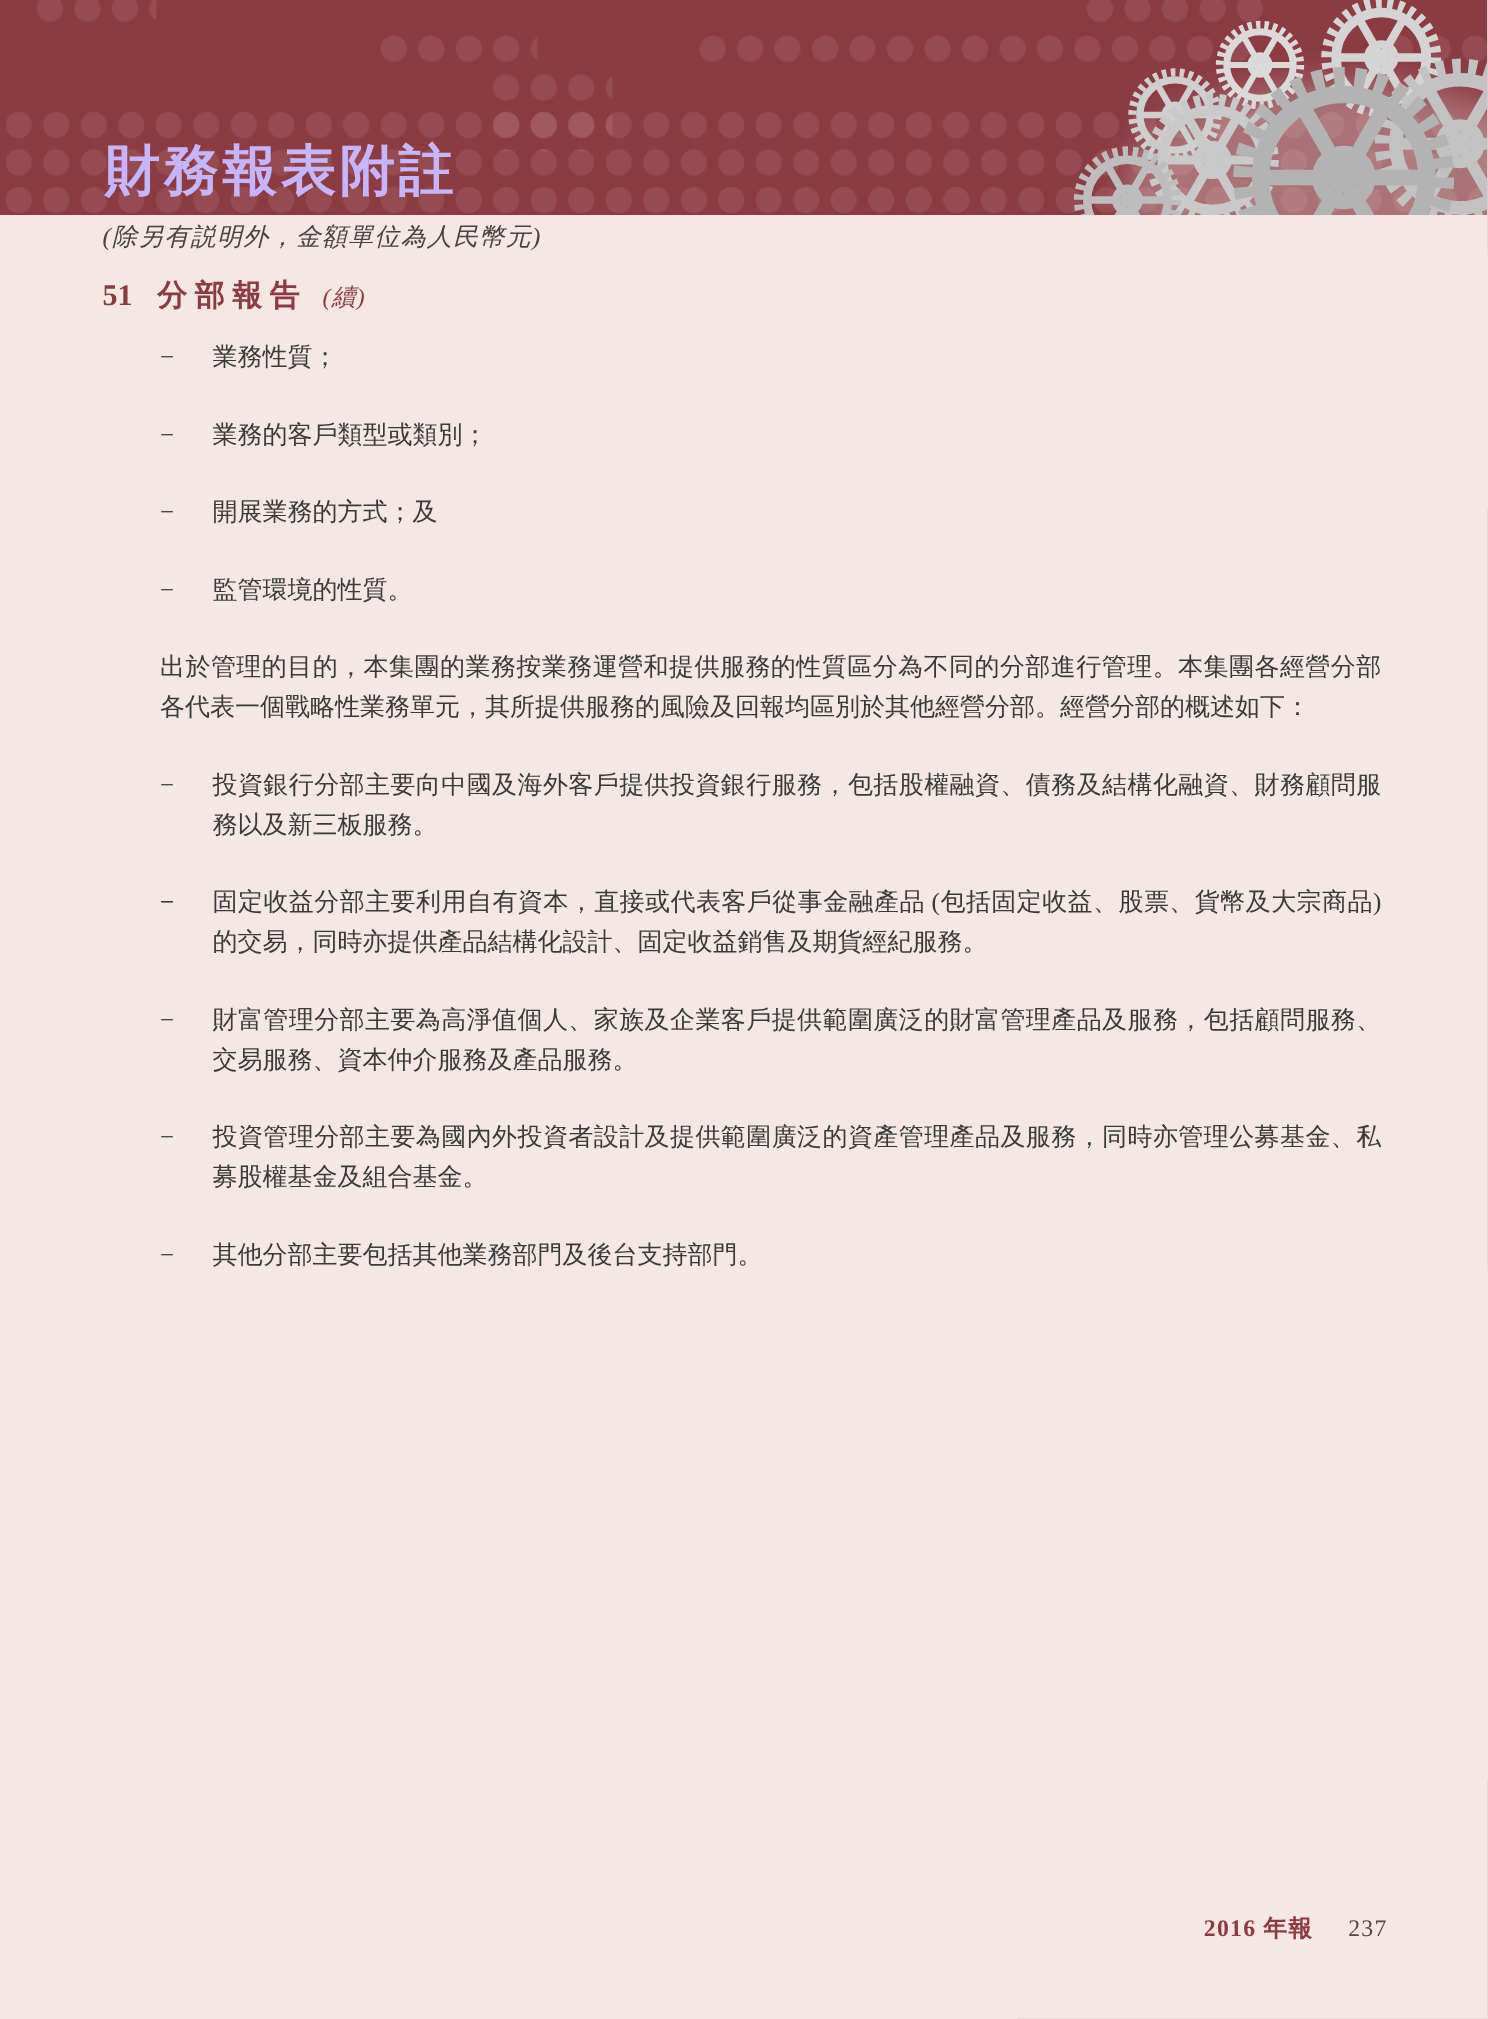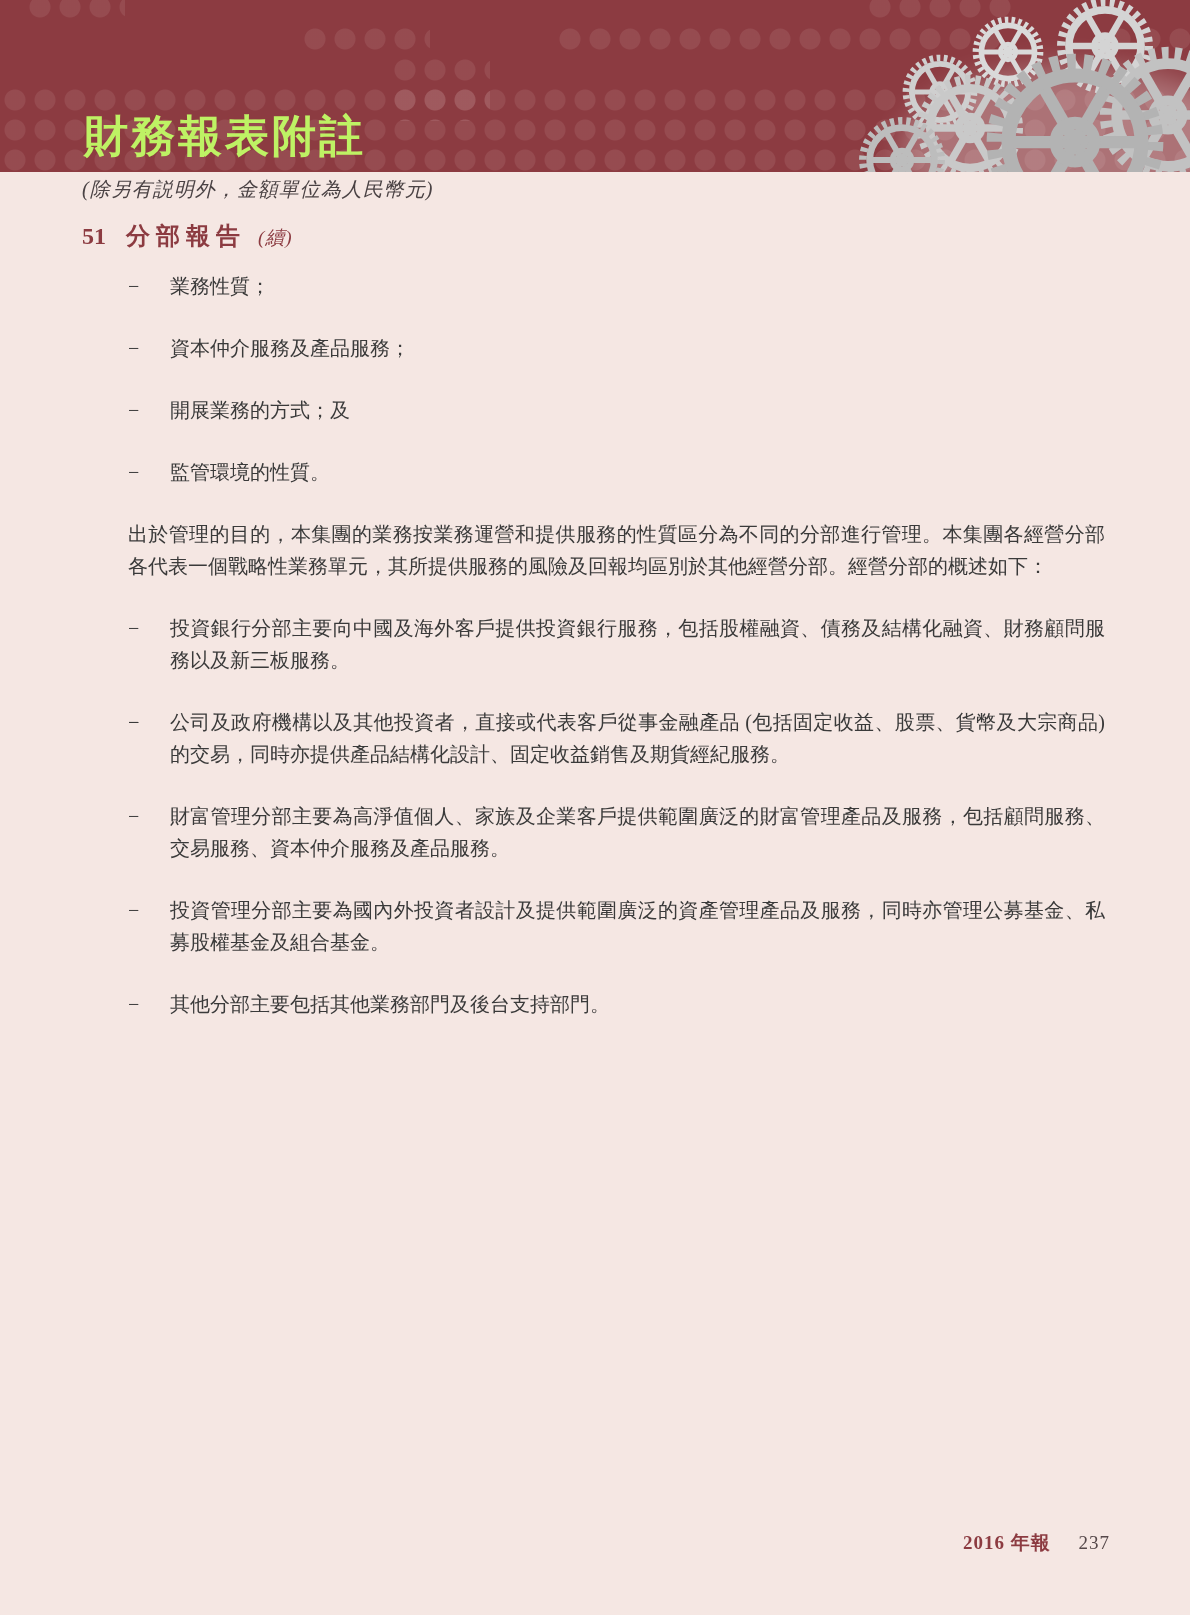--- a/index.html
+++ b/index.html
@@ -15,21 +15,21 @@
     position:absolute; top:0; left:0; width:1190px; height:172px;
     background:#8c3b41; overflow:hidden;
   }
   .dots{
     position:absolute;
     background-image:radial-gradient(circle at 15px 15px, rgba(255,235,232,0.09) 10px, rgba(0,0,0,0) 11px);
     background-size:30px 30px;
   }
   .banner-title{
     position:absolute; left:84px; bottom:6px; margin:0; z-index:3;
-    color:#bef264; font-size:44px; font-weight:bold; letter-spacing:3px;
+    color:#c4b5fd; font-size:44px; font-weight:bold; letter-spacing:3px;
     font-family:"Liberation Serif", serif;
   }
   .gears-svg{ position:absolute; right:0; bottom:0; z-index:2; }
 
   
   .money-note{
     position:absolute; left:82px; top:176px;
     font-style:italic; font-size:20px; color:#4a4244; letter-spacing:1px;text-align:right;
   }
   .section-heading{
@@ -113,21 +113,21 @@
 
     <ul class="dash-list">
 
         <li>
           <span class="dash">−</span>
           <span>業務性質；</span>
         </li>
 
         <li>
           <span class="dash">−</span>
-          <span>資本仲介服務及產品服務；</span>
+          <span>業務的客戶類型或類別；</span>
         </li>
 
         <li>
           <span class="dash">−</span>
           <span>開展業務的方式；及</span>
         </li>
 
         <li>
           <span class="dash">−</span>
           <span>監管環境的性質。</span>
@@ -142,21 +142,21 @@
           <span class="dash">−</span>
           <span>投資銀行分部主要向中國及海外客戶提供投資銀行服務，包括股權融資、債務及結構化融資、財務顧問服務以及新三板服務。</span>
         </li>
 
         <li>
           <span class="dash">−</span>
         </li>
 
         <li>
           <span class="dash">−</span>
-          <span>公司及政府機構以及其他投資者，直接或代表客戶從事金融產品 (包括固定收益、股票、貨幣及大宗商品) 的交易，同時亦提供產品結構化設計、固定收益銷售及期貨經紀服務。</span>
+          <span>固定收益分部主要利用自有資本，直接或代表客戶從事金融產品 (包括固定收益、股票、貨幣及大宗商品) 的交易，同時亦提供產品結構化設計、固定收益銷售及期貨經紀服務。</span>
         </li>
 
         <li>
           <span class="dash">−</span>
           <span>財富管理分部主要為高淨值個人、家族及企業客戶提供範圍廣泛的財富管理產品及服務，包括顧問服務、交易服務、資本仲介服務及產品服務。</span>
         </li>
 
         <li>
           <span class="dash">−</span>
           <span>投資管理分部主要為國內外投資者設計及提供範圍廣泛的資產管理產品及服務，同時亦管理公募基金、私募股權基金及組合基金。</span>

